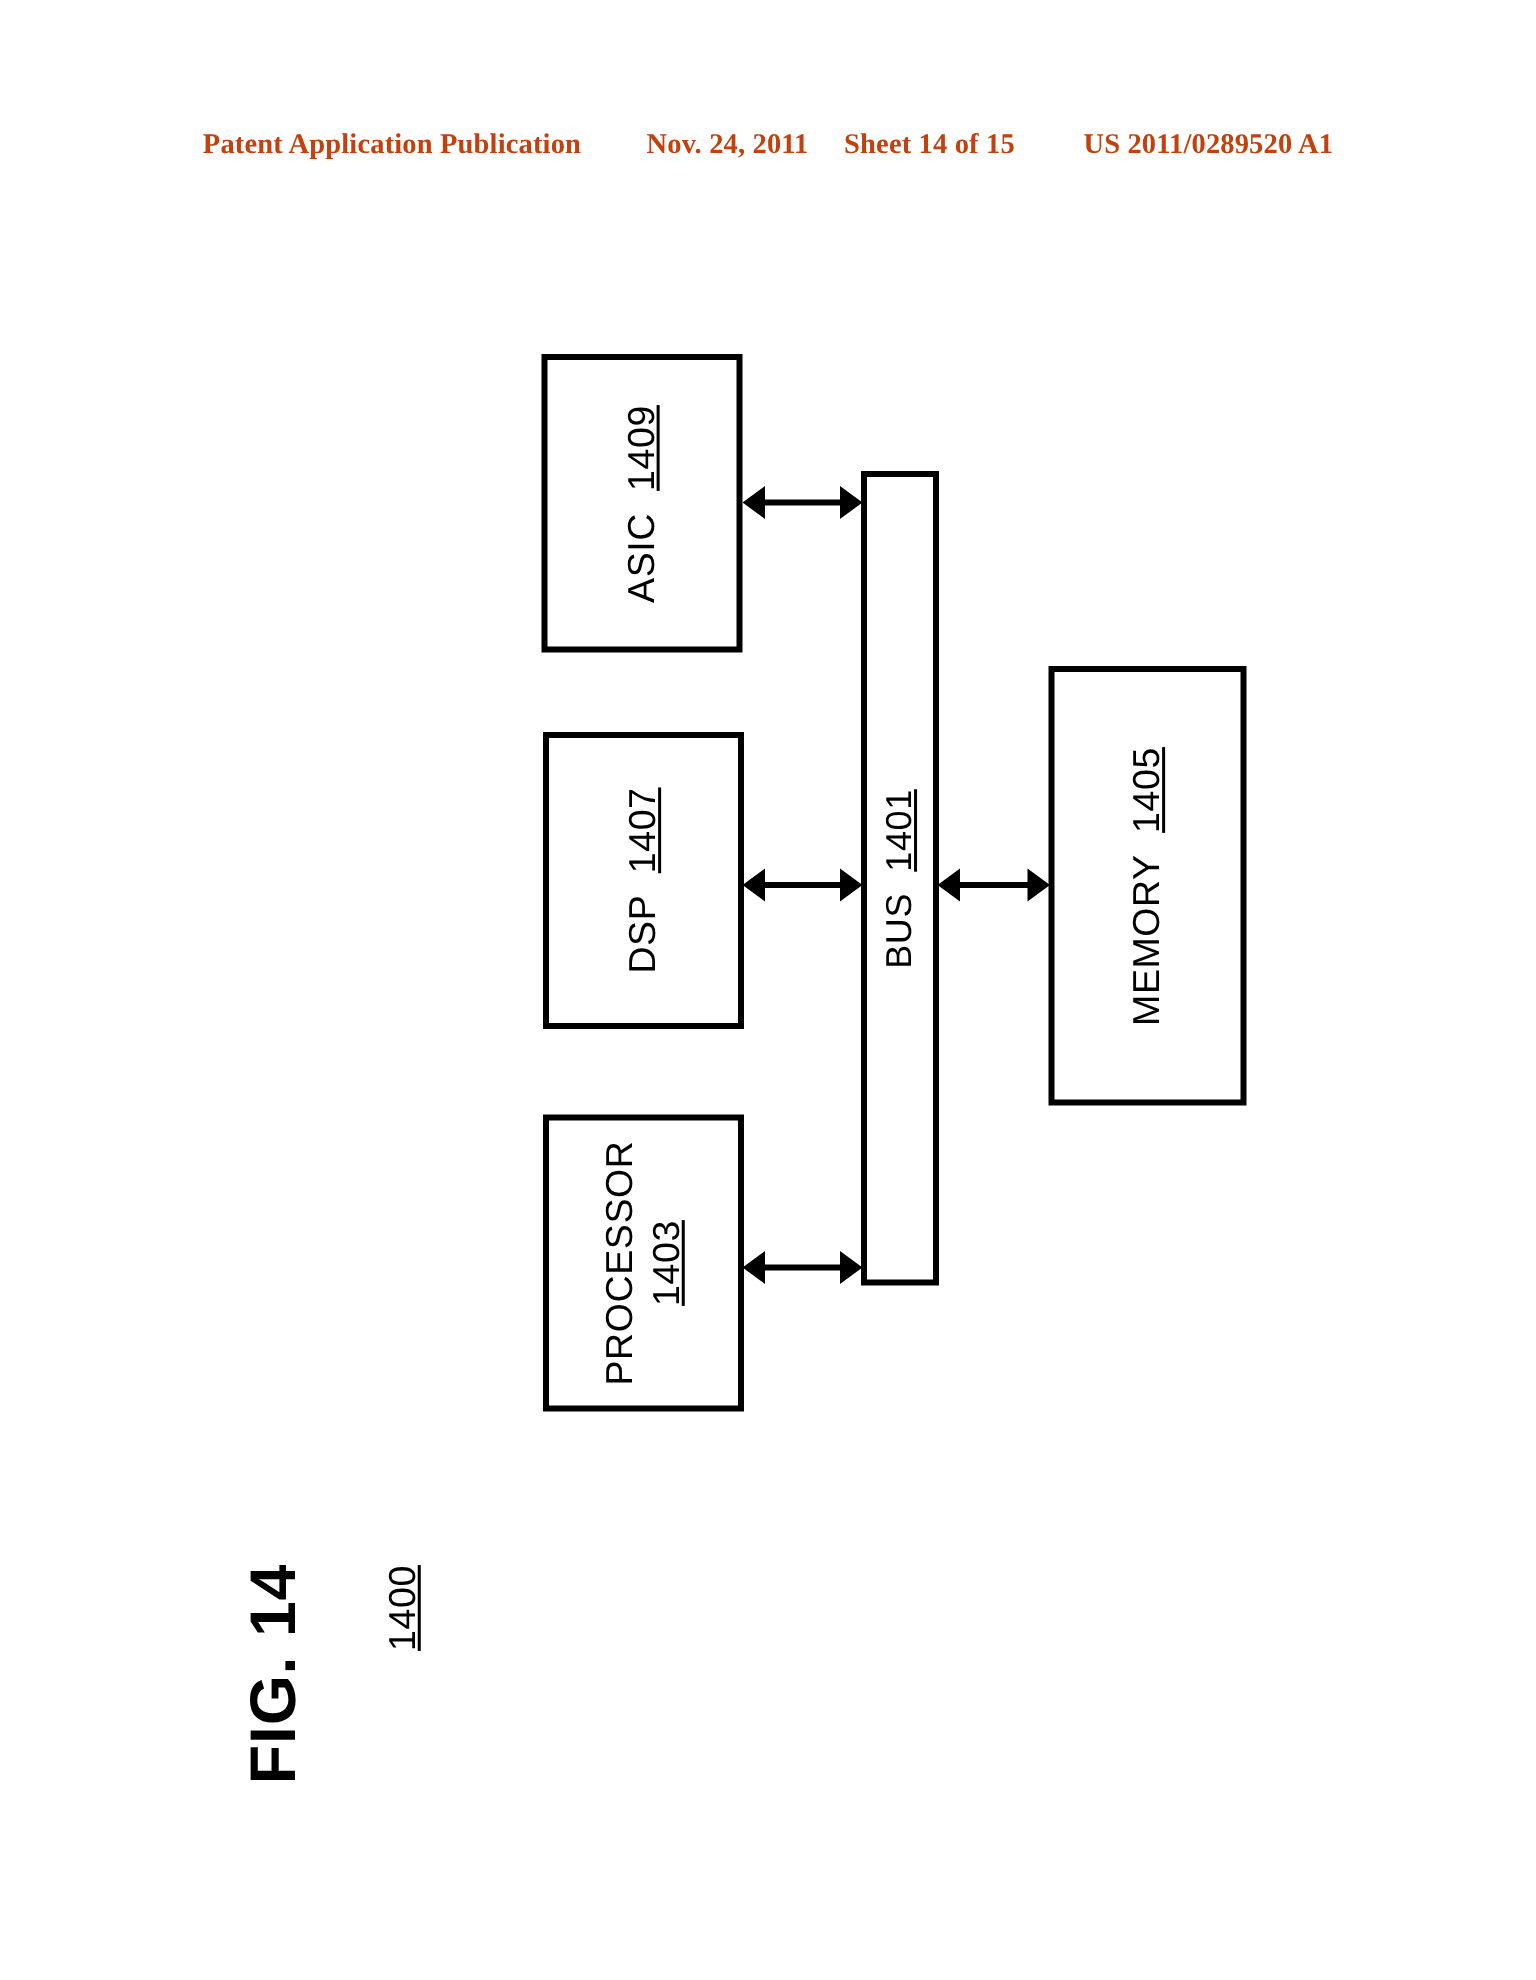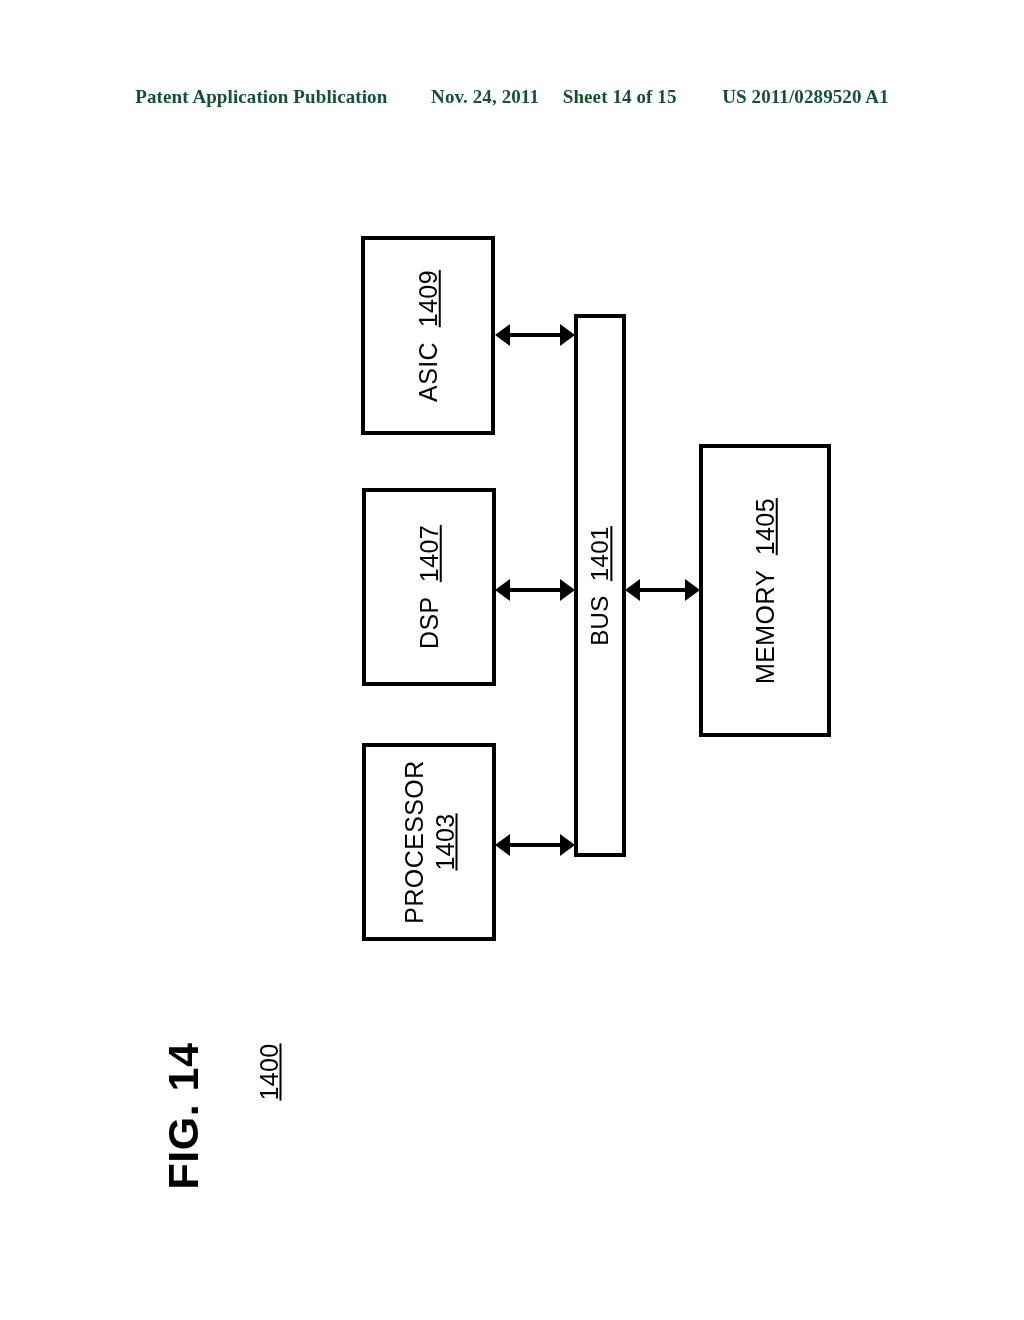--- a/index.html
+++ b/index.html
@@ -18,21 +18,21 @@
   
   .page-header {
     position: absolute;
     top: 86px;
     left: 0;
     width: 1024px;
     text-align: center;
     font-family: "Liberation Serif", serif;
     font-weight: bold;
     font-size: 19px;
-    color: #14532d;
+    color: #c2410c;
     white-space: nowrap;
     letter-spacing: 0.1px;
   }
   .page-header .seg { display: inline-block; }
   .gap-lg { display: inline-block; width: 34px; }
   .gap-md { display: inline-block; width: 14px; }
   .gap-xl { display: inline-block; width: 36px; }
 
   
   .diagram {

